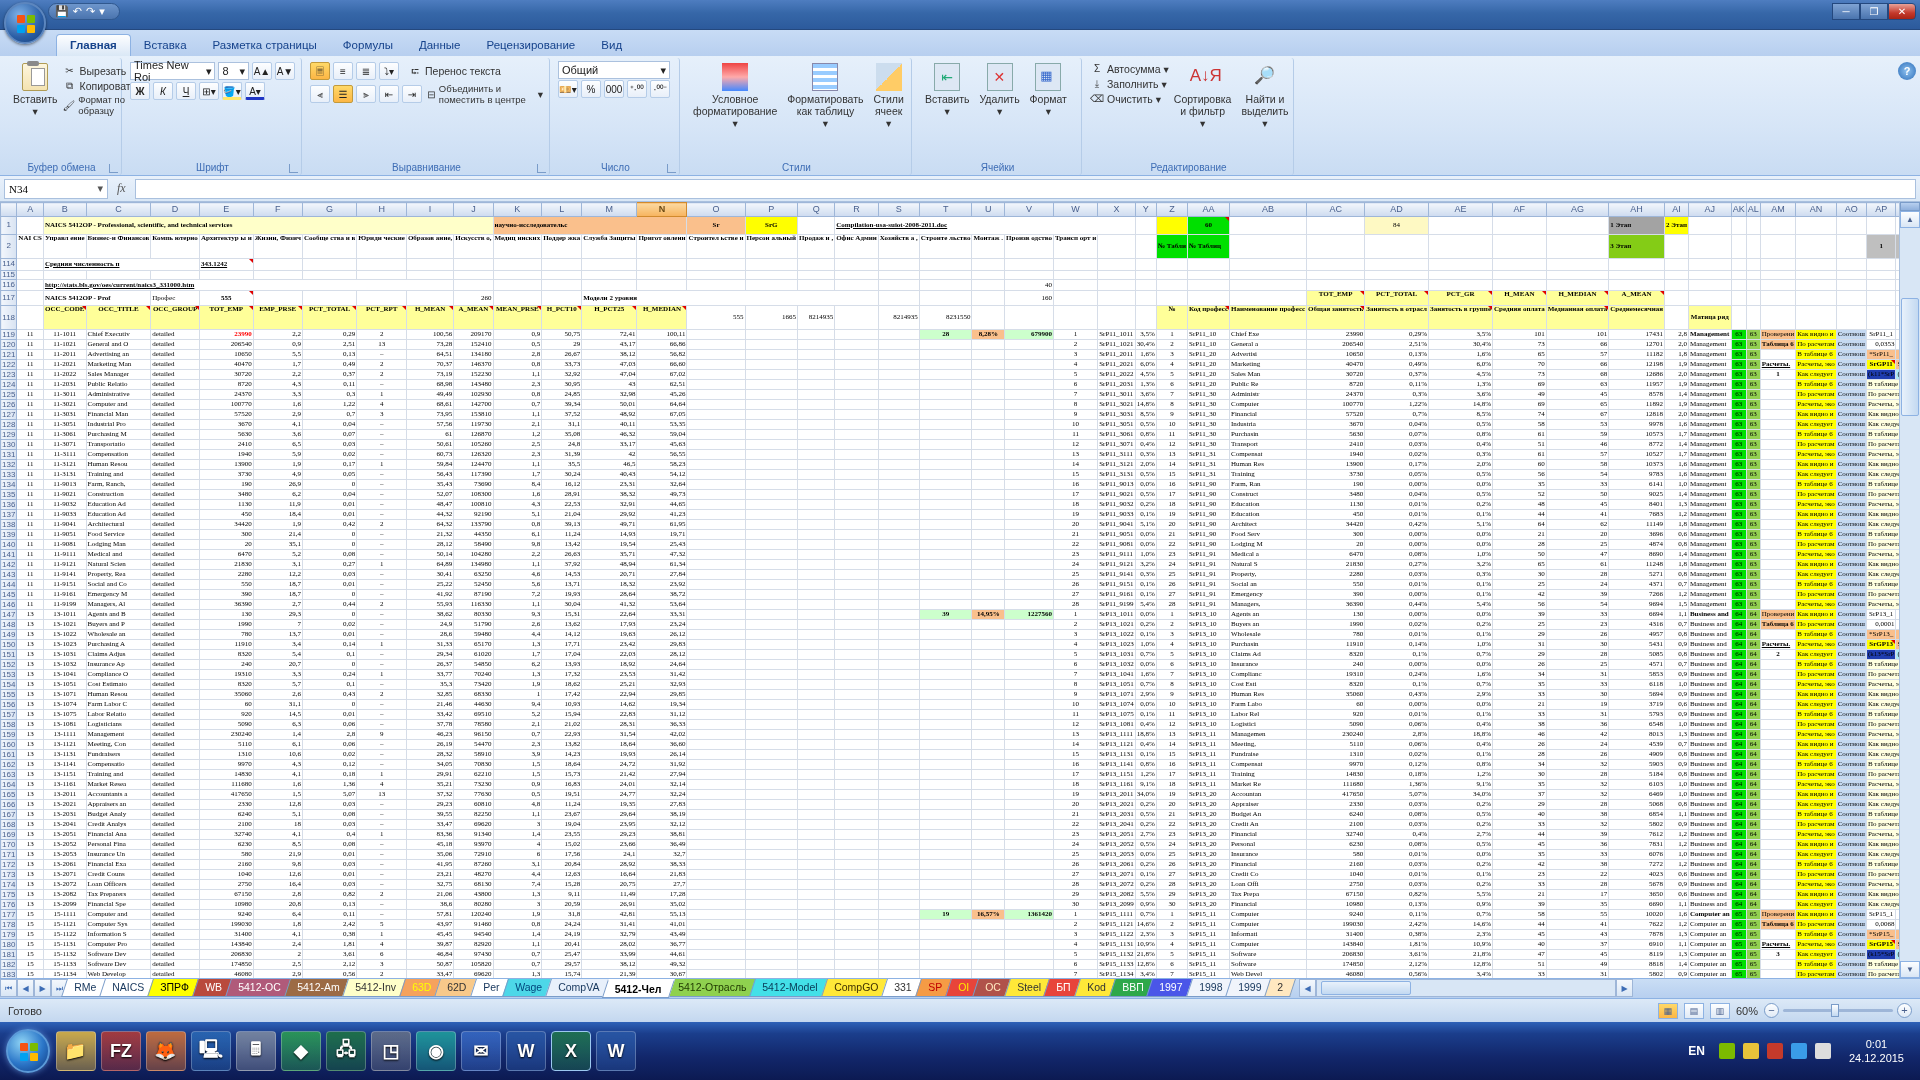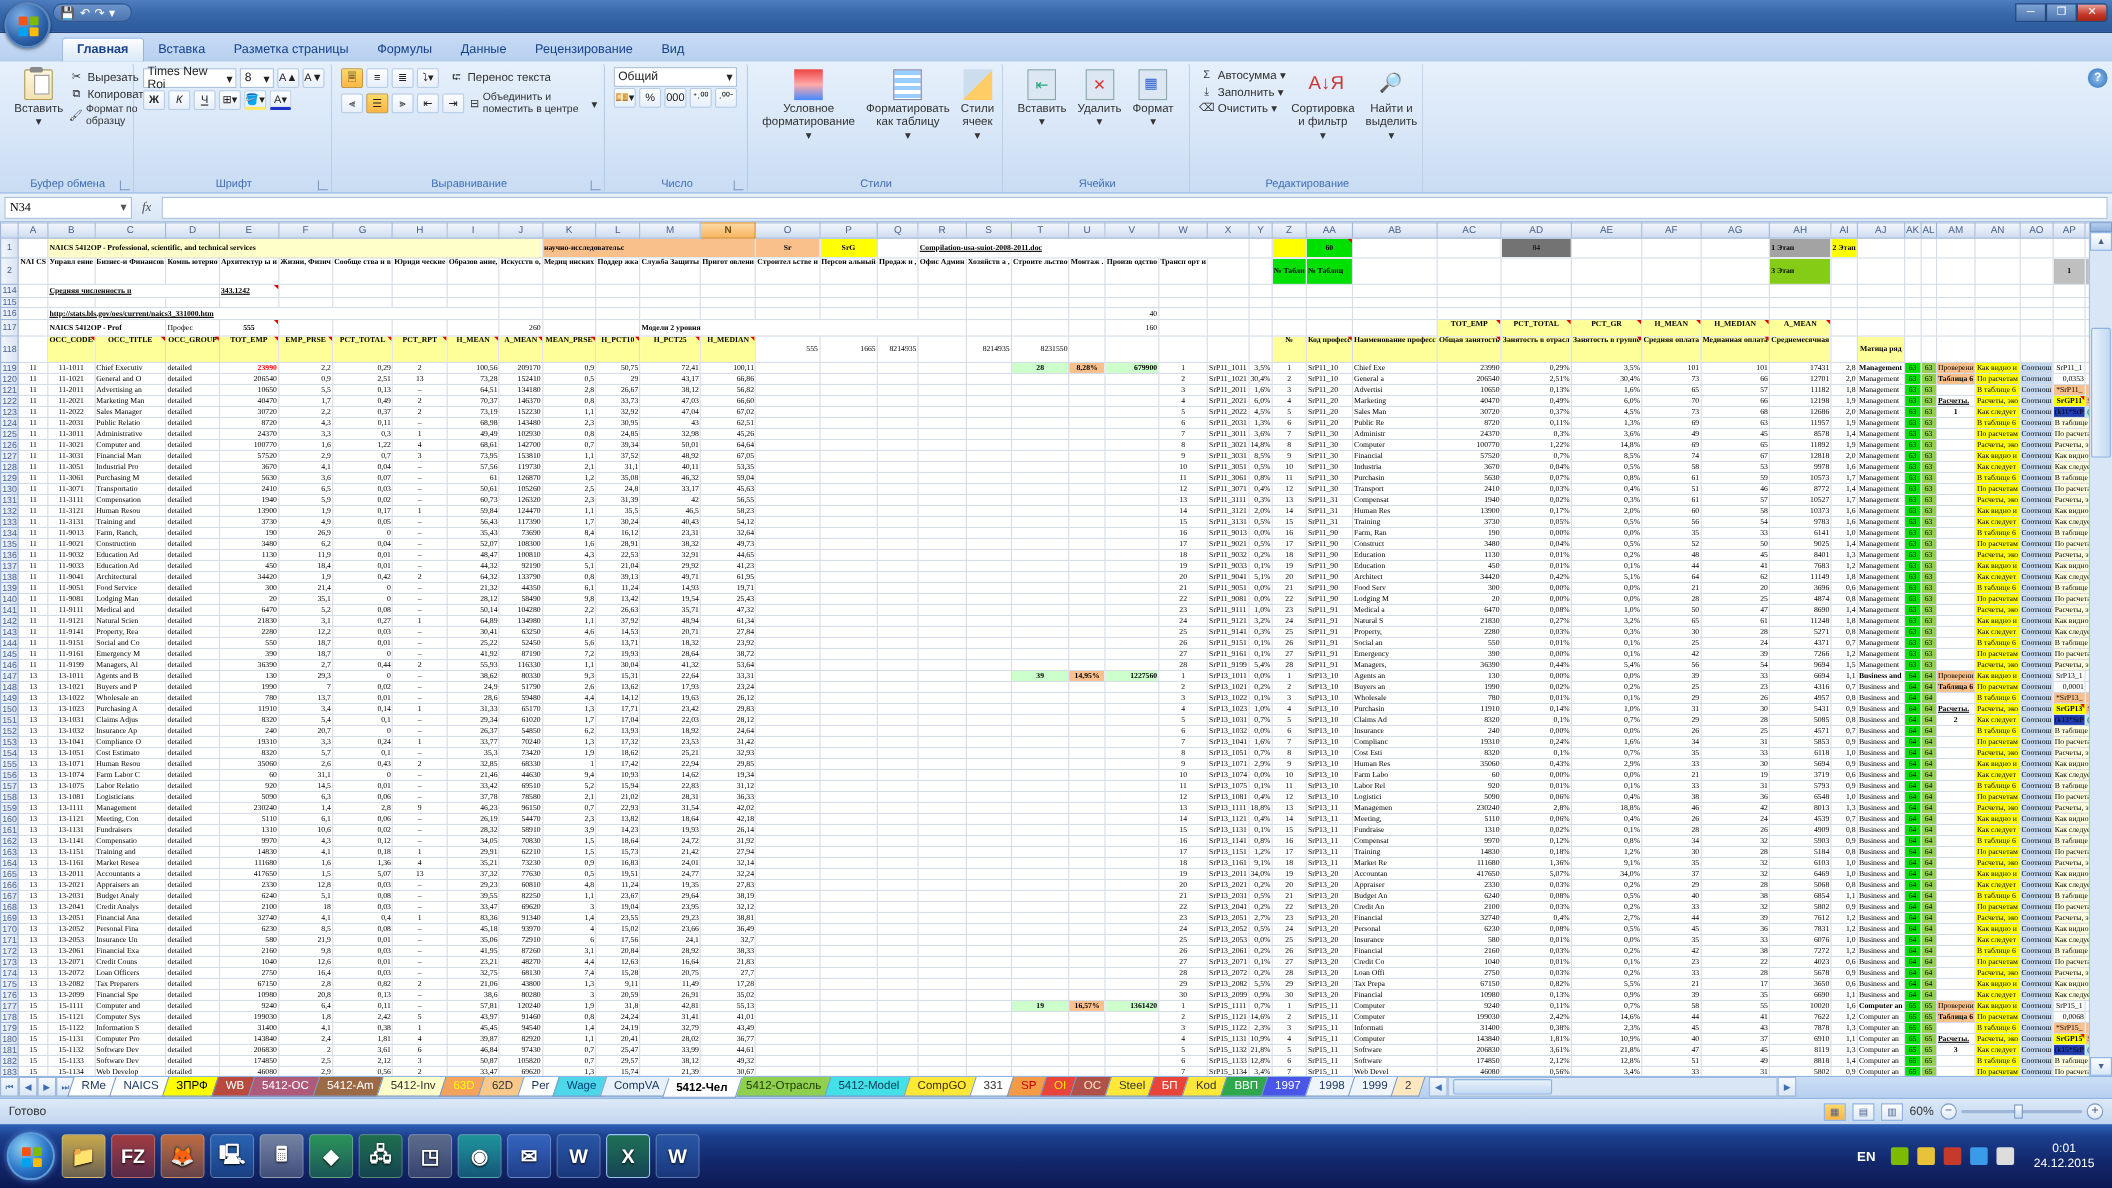--- a/index.html
+++ b/index.html
@@ -28,39 +28,39 @@
   .smallrow{display:flex;align-items:center;gap:3px;font-size:10.5px;color:#333;margin:1px 0;cursor:pointer}
   .sicon{display:inline-block;width:14px;height:13px;text-align:center;font-size:10px;line-height:13px}
   .combo{background:#fff;border:1px solid #ABC1DE;font-size:11px;padding:0 3px;display:flex;align-items:center;justify-content:space-between;color:#222;height:18px}
   .tbtn{border:1px solid #B5CCE8;border-radius:2px;background:linear-gradient(#FDFEFF,#E8EFF9);font-size:10px;height:18px;min-width:20px;text-align:center;line-height:17px;cursor:pointer;color:#222}
   .tbtn.on{background:linear-gradient(#FFD968,#FCB645);border-color:#C29A3C}
   .clipface{width:22px;height:26px;background:linear-gradient(#FDF6DE,#F4E3B1);border:1px solid #B09C55;border-radius:2px;position:relative}
   .clipface::after{content:"";position:absolute;left:4px;top:-3px;width:12px;height:5px;background:#8A8A8A;border-radius:2px}
   .paperface{position:absolute;left:8px;top:4px;width:14px;height:18px;background:#fff;border:1px solid #999}
   
   #formulabar{height:26px;background:linear-gradient(#E9F1FB,#D9E7F6);display:flex;align-items:center;border-bottom:1px solid #A9C0DE;padding:2px 4px;gap:3px}
-  #namebox{width:116px;height:20px;background:#fff;border:1px solid #A9C0DE;font-size:11px;display:flex;align-items:center;justify-content:space-between;padding:0 4px;font-family:"Liberation Serif",serif}
+  #namebox{width:104px;height:20px;background:#fff;border:1px solid #A9C0DE;font-size:11px;display:flex;align-items:center;justify-content:space-between;padding:0 4px;font-family:"Liberation Serif",serif}
   #fxlbl{font-style:italic;font-family:"Liberation Serif",serif;color:#555;font-size:12px;padding:0 6px}
   #fbar-input{flex:1;height:20px;background:#fff;border:1px solid #A9C0DE}
   
   #gridzone{position:relative;height:776px;background:#fff;display:flex}
   #gridwrap{width:1899px;height:776px;overflow:hidden}
   table#sheet{border-collapse:collapse;table-layout:fixed;font-family:"Liberation Serif","DejaVu Serif",serif}
   #sheet td{border-right:1px solid #D6DDE8;border-bottom:1px solid #D6DDE8;font-size:7px;color:#000;overflow:hidden;white-space:nowrap;padding:0 1px;height:inherit;line-height:1.05}
   #sheet tr.colhdr td{background:linear-gradient(#F2F6FC,#DCE6F4 60%,#CDDBF0);border:1px solid #9EB6D8;color:#4A618E;font-size:9px;text-align:center;font-family:"Liberation Sans",sans-serif;height:14px;cursor:pointer}
   #sheet tr.colhdr td.sel{background:linear-gradient(#FBD9A0,#F7B35E);border-color:#D18A2D;color:#6B4A14;font-weight:bold}
   #sheet td.rowhdr{background:linear-gradient(90deg,#F2F6FC,#D8E3F2);border:1px solid #9EB6D8;color:#4A618E;text-align:center;font-size:8px;font-family:"Liberation Sans",sans-serif;cursor:pointer}
   .r1t{color:#F00;font-weight:bold;font-size:12px;background:#FFFFC9;overflow:visible!important}
   .r1r{color:#0000D0;font-weight:bold;font-size:11px;background:#FAC08C}
   .r1s{color:#F00;font-weight:bold;font-size:11px;background:#FAC08C;text-align:center}
   .r1g{color:#F00;font-weight:bold;font-size:11px;background:#FFFF00;text-align:center}
   .r1l{color:#0000EE;font-weight:bold;font-size:12px;text-decoration:underline;overflow:visible!important;cursor:pointer}
   .ycell{background:#FFFF00}
   .gcell{background:#00E000;color:#F00;font-weight:bold;font-size:10px;text-align:center}
-  .pcell{background:#737373;font-size:10px;text-align:center}
+  .pcell{background:#fef9c3;font-size:10px;text-align:center}
   .e1{background:#a3a3a3;color:#F00;font-size:7px;font-weight:bold}
   .e2{background:#FFFF00;color:#0000D0;font-size:7px;font-weight:bold}
   .h2{color:#00007A;font-size:5.5px;text-align:left;white-space:normal;font-weight:bold;vertical-align:top}
   .h2g{background:#00E000;color:#B00000;font-size:5.5px;font-weight:bold}
   .h2gr{background:#00E000;color:#F00;font-size:5.5px;font-weight:bold}
   .h2c{background:#84cc16;color:#0000D0;font-size:6.5px;font-weight:bold}
   .n1{background:#BFBFBF;color:#F00;text-align:center;font-weight:bold}
   .blu{color:#0000EE;font-weight:bold;text-decoration:underline;font-size:8px;overflow:visible!important}
   .num{text-align:right}
   .bnum{text-align:right;color:#0000CC}
@@ -2611,21 +2611,21 @@
             <td class="lft">detailed</td>
             <td class="num">5110</td>
             <td class="num">6,1</td>
             <td class="num">0,06</td>
             <td class="ctr">–</td>
             <td class="num">26,19</td>
             <td class="num">54470</td>
             <td class="num">2,3</td>
             <td class="num">13,82</td>
             <td class="num">18,64</td>
-            <td class="num">42,18</td>
+            <td class="num">36,60</td>
             <td></td>
             <td></td>
             <td></td>
             <td></td>
             <td></td>
             <td></td>
             <td></td>
             <td></td>
             <td class="ctr">14</td>
             <td class="srp">SrP13_1121</td>

